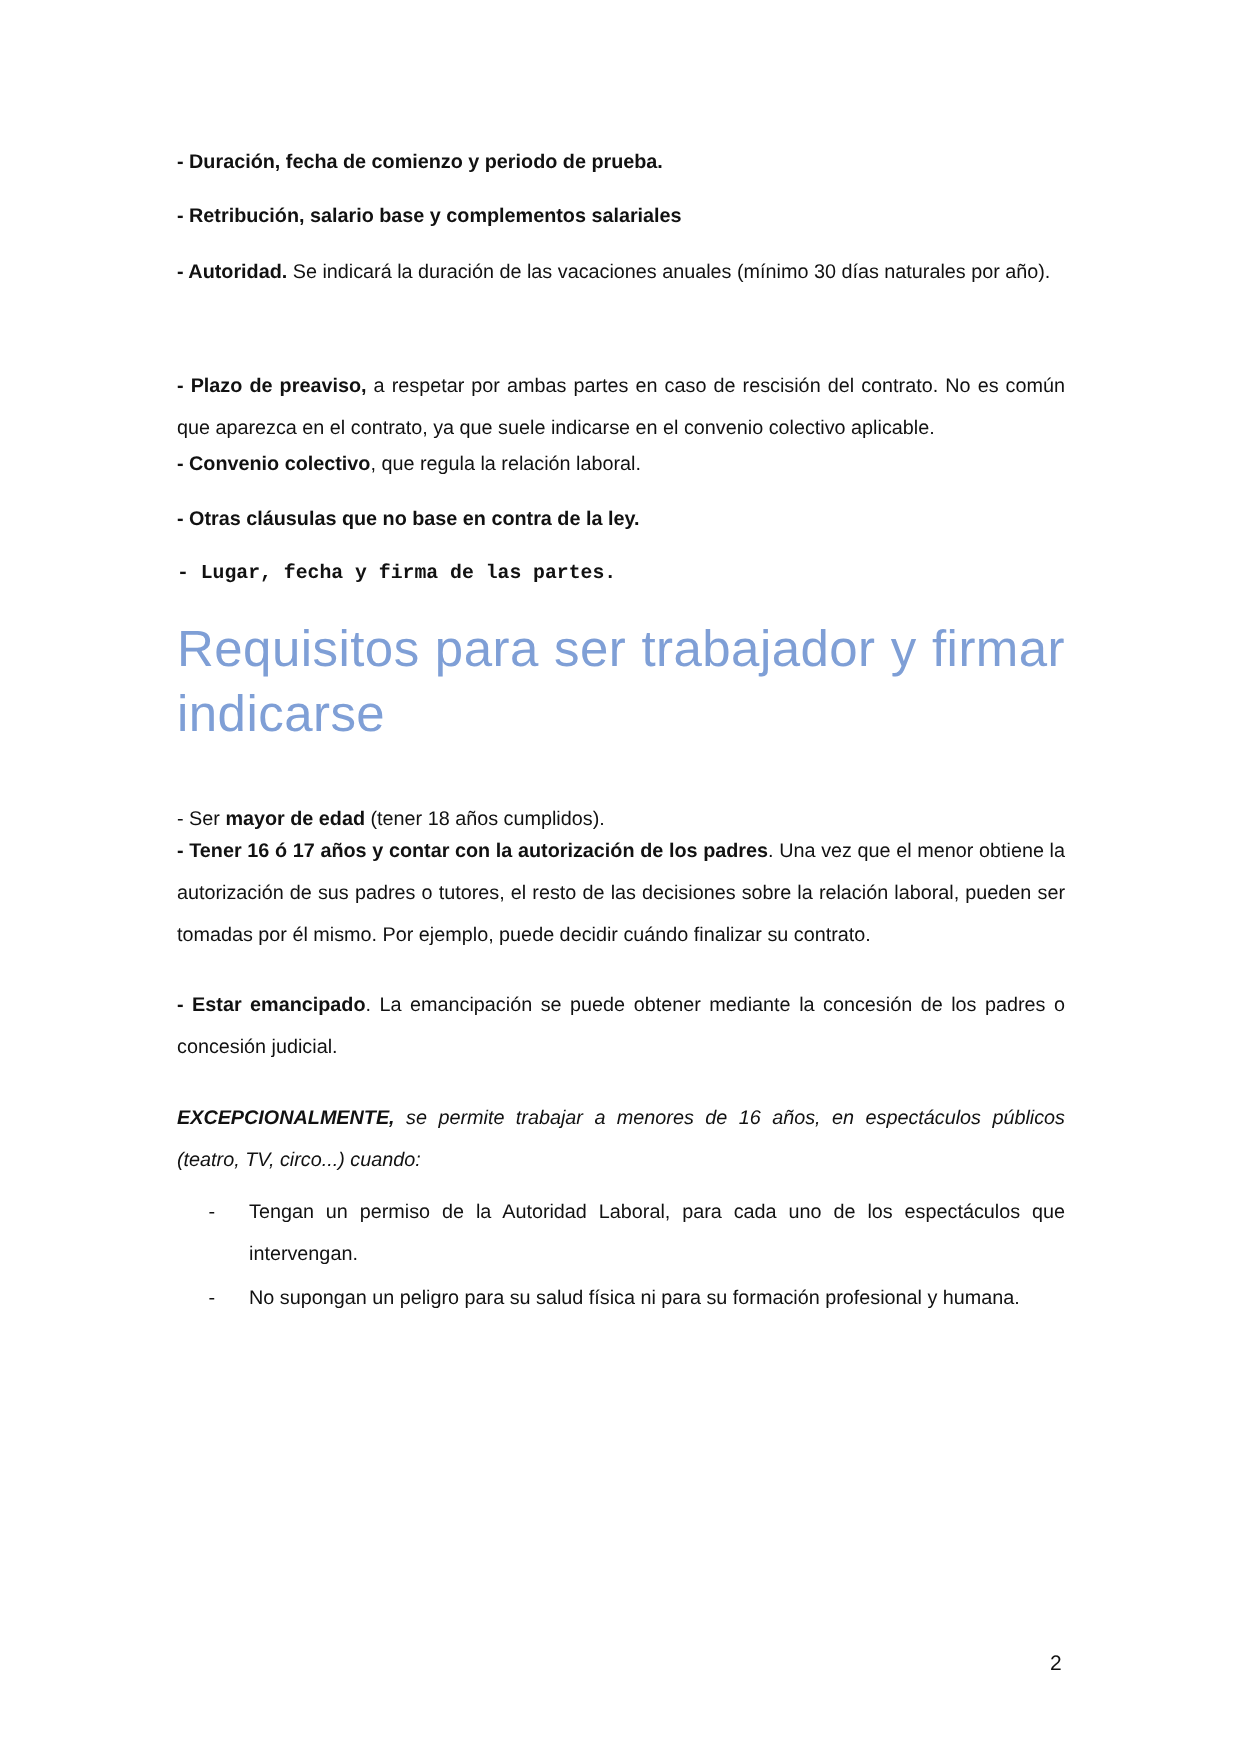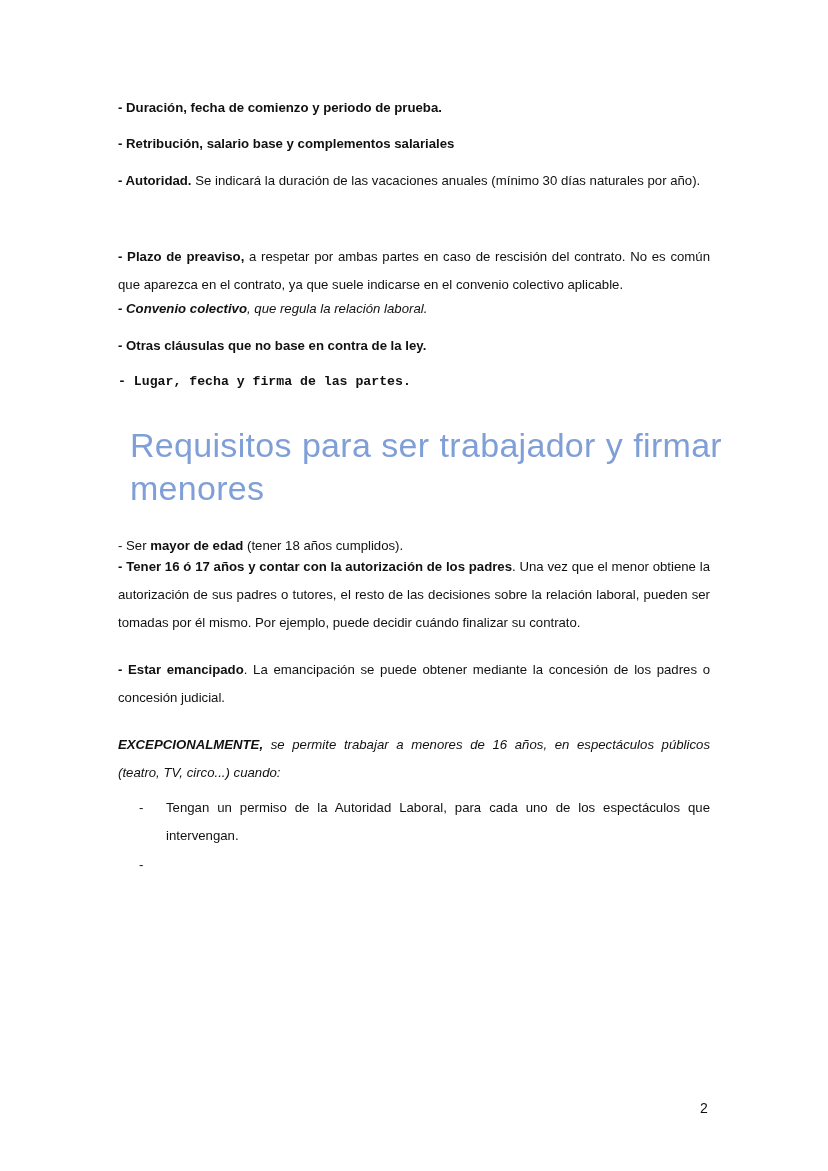--- a/index.html
+++ b/index.html
@@ -3,63 +3,64 @@
   <meta charset="utf-8">
   <style>
     html, body { margin: 0; padding: 0; background: #ffffff; }
     body { width: 828px; height: 1171px; position: relative; overflow: hidden;
            font-family: "Liberation Sans", "DejaVu Sans", sans-serif; color: #111; }
     .page { position: absolute; left: 118px; top: 0; width: 592px; }
     .p { position: absolute; left: 0; width: 592px; font-size: 13.2px; line-height: 28px;
          text-align: justify; margin: 0; }
     .p b { font-weight: bold; }
     .heading { position: absolute; left: 0; width: 592px; font-size: 34px; line-height: 43px;
-               color: #7f9fd6; font-weight: normal; margin: 12px; text-align: justify; letter-spacing: 0.3px; }
+               color: #7f9fd6; font-weight: normal; margin: 0; text-align: justify; letter-spacing: 0.3px; }
     .heading .l1 { display: block; text-align: justify; text-align-last: justify; }
     .li { position: absolute; left: 48px; width: 544px; font-size: 13.2px; line-height: 28px;
           text-align: justify; margin: 0; }
     .li .dash { position: absolute; left: -27px; top: 0; }
     .pagenum { position: absolute; left: 700px; top: 1100px; font-size: 14px; color: #111; }
   </style>
 </head>
 <body>
 
 <div class="page">
 
   <p class="p" style="top:94px;"><b>- Duración, fecha de comienzo y periodo de prueba.</b><span></span></p>
 
   <p class="p" style="top:130px;"><b>- Retribución, salario base y complementos salariales</b><span></span></p>
 
   <p class="p" style="top:167px;"><b>- Autoridad.</b><span> Se indicará la duración de las vacaciones anuales (mínimo 30 días naturales por año).</span></p>
 
   <p class="p" style="top:215px;margin-top:28px;"><b>- Plazo de preaviso,</b><span> a respetar por ambas partes en caso de rescisión del contrato. No es común que aparezca en el contrato, ya que suele indicarse en el convenio colectivo aplicable.</span></p>
 
-  <p class="p" style="top:295px;font-style:italic;"><b>- Convenio colectivo</b><span>, que regula la relación laboral.</span></p>
+  <p class="p" style="top:295px;"><b>- Convenio colectivo</b><span>, que regula la relación laboral.</span></p>
 
   <p class="p" style="top:332px;"><b>- Otras cláusulas que no base en contra de la ley.</b><span></span></p>
 
   <p class="p" style="top:368px;font-family:Liberation Mono, monospace;"><b>- Lugar, fecha y firma de las partes.</b><span></span></p>
 
   <h1 class="heading" style="top:412px;">
     <span class="l1">Requisitos para ser trabajador y firmar</span>
-    <span>menores</span>
+    <span>indicarse</span>
   </h1>
 
   <p class="p" style="top:502px;margin-top:30px;"><span>- Ser </span><b>mayor de edad</b><span> (tener 18 años cumplidos).</span></p>
 
   <p class="p" style="top:553px;"><b>- Tener 16 ó 17 años y contar con la autorización de los padres</b><span>. Una vez que el menor obtiene la autorización de sus padres o tutores, el resto de las decisiones sobre la relación laboral, pueden ser tomadas por él mismo. Por ejemplo, puede decidir cuándo finalizar su contrato.</span></p>
 
   <p class="p" style="top:630px;margin-top:26px;"><b>- Estar emancipado</b><span>. La emancipación se puede obtener mediante la concesión de los padres o concesión judicial.</span></p>
 
   <p class="p" style="top:731px;font-style:italic;"><b>EXCEPCIONALMENTE,</b><span> se permite trabajar a menores de 16 años, en espectáculos públicos (teatro, TV, circo...) cuando:</span></p>
 
   <div class="li" style="top:794px;">
     <span class="dash">-</span>
     <span>Tengan un permiso de la Autoridad Laboral, para cada uno de los espectáculos que intervengan.</span>
   </div>
 
   <div class="li" style="top:851px;">
     <span class="dash">-</span>
+    <span>No supongan un peligro para su salud física ni para su formación profesional y humana.</span>
   </div>
 
 </div>
 
 <div class="pagenum">2</div>
 
 </body></html>

